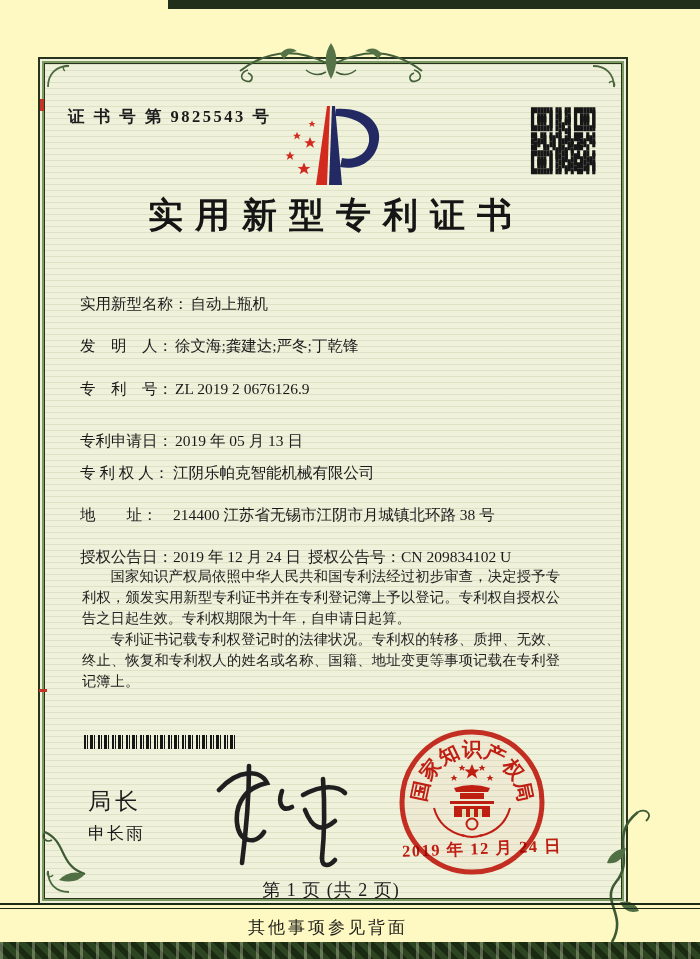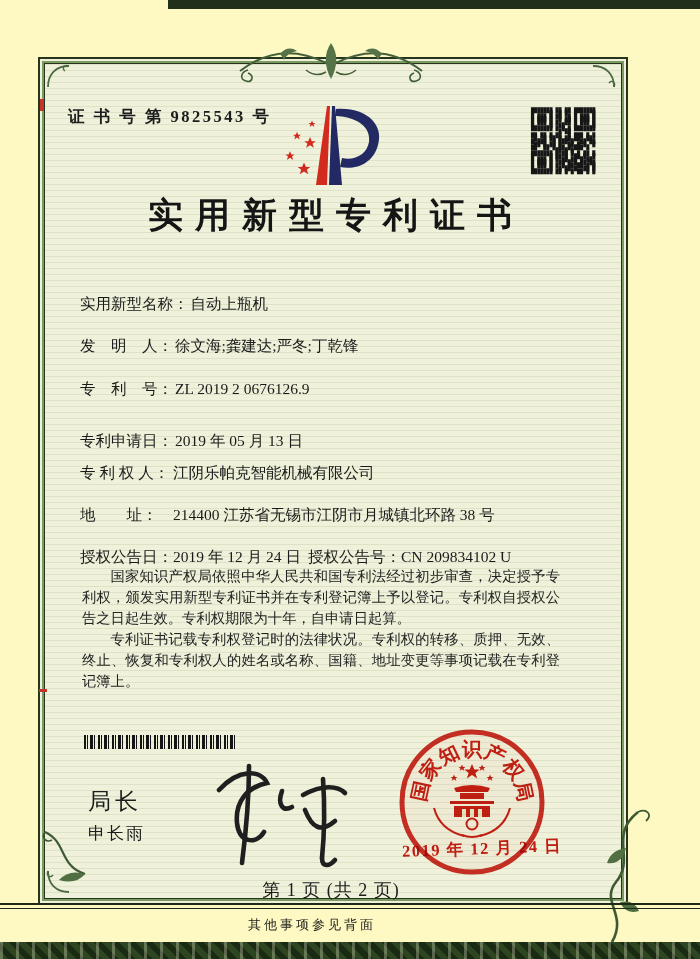--- a/index.html
+++ b/index.html
@@ -57,21 +57,21 @@
   .signer-title { position:absolute; left:88px; top:786px; font-size:23px; letter-spacing:4px; }
   .signer-name  { position:absolute; left:88px; top:822px; font-size:17px; letter-spacing:2px; }
   .signature-svg { position:absolute; left:185px; top:760px; }
 
   .seal { position:absolute; left:396px; top:726px; width:152px; height:152px; mix-blend-mode:multiply; }
   .seal-date { position:absolute; left:402px; top:838px; font-size:16.5px; color:#cf2016;
     letter-spacing:1.5px; transform:rotate(-2deg); font-weight:bold; mix-blend-mode:multiply; }
 
   .page-num { position:absolute; left:38px; top:878px; width:586px; text-align:center;
     font-size:18px; letter-spacing:1px; }
-  .back-note { position:absolute; left:248px; top:916px; font-size:13px; letter-spacing:3px; color:#24241f; }
+  .back-note { position:absolute; left:248px; top:916px; font-size:17px; letter-spacing:3px; color:#24241f; }
 
   .orn { position:absolute; }
   .orn-top { left:236px; top:38px; }
   .orn-corner-tl { left:45px; top:63px; }
   .orn-corner-tr { left:591px; top:63px; transform:rotate(90deg); }
   .orn-corner-bl { left:45px; top:869px; transform:rotate(270deg); }
   .orn-br { left:578px; top:806px; }
   .orn-bl { left:40px; top:826px; }
 </style>
 </head>

